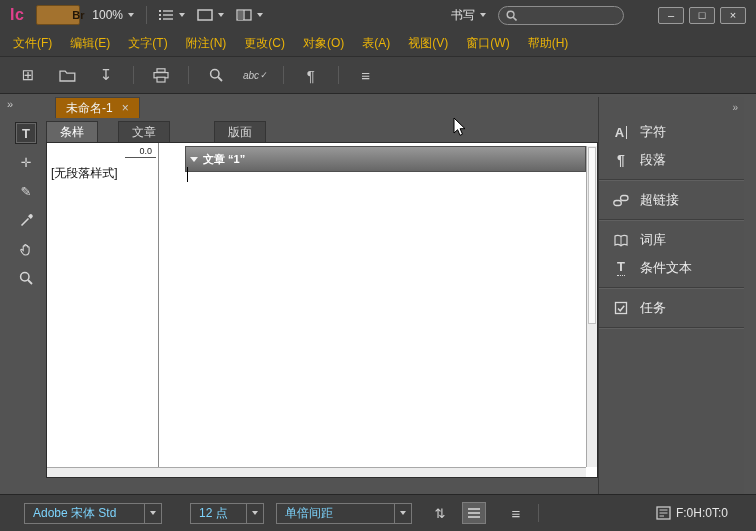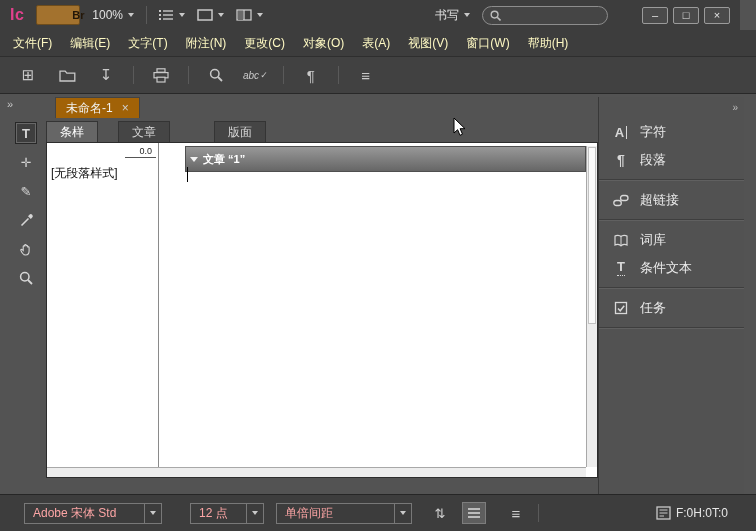--- a/index.html
+++ b/index.html
@@ -4,41 +4,41 @@
 <style>
   * { margin:0; padding:0; box-sizing:border-box; }
   html,body { width:756px; height:531px; background:#2b2b2b; }
   .app {
     position:relative; width:756px; height:531px; overflow:hidden;
     background:#535353; color:#ddd;
     font-family:"Liberation Sans","DejaVu Sans",sans-serif;
     font-size:12px; user-select:none;
   }
   
-  .titlebar { position:absolute; top:0; left:0; right:16px; height:30px; background:#3d3d3d;
+  .titlebar { position:absolute; top:0; left:0; right:0; height:30px; background:#3d3d3d;
               display:flex; align-items:center; padding:0 10px; gap:12px; }
   .logo { color:#e0418c; font-weight:bold; font-size:16px; letter-spacing:0.5px; }
   .br-btn { width:44px; height:20px; background:#a3722e; border:1px solid #6d4c1c; border-radius:2px;
             color:#241708; font-weight:bold; font-size:11px; display:flex; align-items:center; justify-content:center;padding-left:40px; }
   .dd { display:flex; align-items:center; gap:5px; color:#e0e0e0; }
   .chev { width:0; height:0; border-left:3.5px solid transparent; border-right:3.5px solid transparent;
           border-top:4.5px solid #c9c9c9; display:inline-block; }
   .sep-v { width:1px; height:18px; background:#2c2c2c; border-right:1px solid #5a5a5a; }
   .workspace { margin-left:auto; }
   .search { width:126px; height:19px; background:#454545; border:1px solid #8d8d8d; border-radius:10px;
             display:flex; align-items:center; padding:0 7px; gap:5px; }
   .search input { flex:1; min-width:0; background:transparent; border:none; outline:none;
                   color:#eee; font-size:11px; font-family:inherit; }
   .win-btns { display:flex; gap:5px; margin-left:22px; }
   .wbtn { width:26px; height:17px; border:1px solid #9b9b9b; border-radius:2px; background:#4a4a4a;
           display:flex; align-items:center; justify-content:center; font-size:11px; color:#e5e5e5; line-height:1; }
   
   .menubar { position:absolute; top:30px; left:0; right:0; height:26px; background:#3d3d3d;
              display:flex; align-items:center; padding:0 4px; }
-  .mitem { padding:0 9px; color:#fef9c3; }
+  .mitem { padding:0 9px; color:#eab308; }
   
   .toolbar { position:absolute; top:56px; left:0; right:0; height:38px; background:#414141;
              border-top:1px solid #2e2e2e; border-bottom:1px solid #282828;
              display:flex; align-items:center; padding:0 16px; gap:15px; }
   .tbtn { min-width:24px; height:26px; display:flex; align-items:center; justify-content:center;
           color:#c9c9c9; font-size:15px; gap:1px; }
   .tbtn .small { font-size:10px; font-style:italic; }
   .tbtn .chk { font-size:9px; }
   
   .main { position:absolute; top:94px; left:0; right:0; bottom:37px; background:#535353; }
@@ -85,21 +85,21 @@
   .dock-item .ico { width:18px; display:flex; align-items:center; justify-content:center; color:#d8d8d8; }
   .char-ico b { font-size:13px; font-weight:bold; }
   .char-ico i { display:inline-block; width:1px; height:13px; background:#d8d8d8; margin-left:2px; }
   .para-ico { font-size:14px; font-weight:bold; }
   .cond-ico { font-size:13px; font-weight:bold; border-bottom:1px dotted #d8d8d8; line-height:1.1; }
   .dock-sep { height:0; border-top:1px solid #3e3e3e; border-bottom:1px solid #606060; margin:5px 0; }
   
   .statusbar { position:absolute; left:0; right:0; bottom:0; height:37px; background:#3d3d3d;
                border-top:1px solid #262626; display:flex; align-items:center; padding:0 0 0 24px; gap:10px; }
   .sb-dd { height:21px; background:#3c3c3c; border:1px solid #787878; display:flex; align-items:center; }
-  .sb-dd .lbl { flex:1; padding:0 8px; color:#fca5a5; white-space:nowrap; overflow:hidden; }
+  .sb-dd .lbl { flex:1; padding:0 8px; color:#7dd3fc; white-space:nowrap; overflow:hidden; }
   .sb-dd .btn { width:17px; align-self:stretch; border-left:1px solid #787878; display:flex; align-items:center; justify-content:center; }
   .w-font { width:138px; } .w-size { width:74px; margin-left:18px; } .w-space { width:136px; margin-left:2px; }
   .sb-ico { width:24px; height:22px; display:flex; align-items:center; justify-content:center; color:#cfcfcf; font-size:13px; }
   .sb-ico.pressed { background:#5e5e5e; border:1px solid #7d7d7d; }
   .sb-menu { font-size:15px; color:#cfcfcf; margin-left:8px; }
   .sb-right { margin-left:auto; display:flex; align-items:center; padding-right:28px; color:#e6e6e6; }
   .cursor { position:absolute; left:453px; top:117px; z-index:50; }
 </style>
 </head>
 <body>

